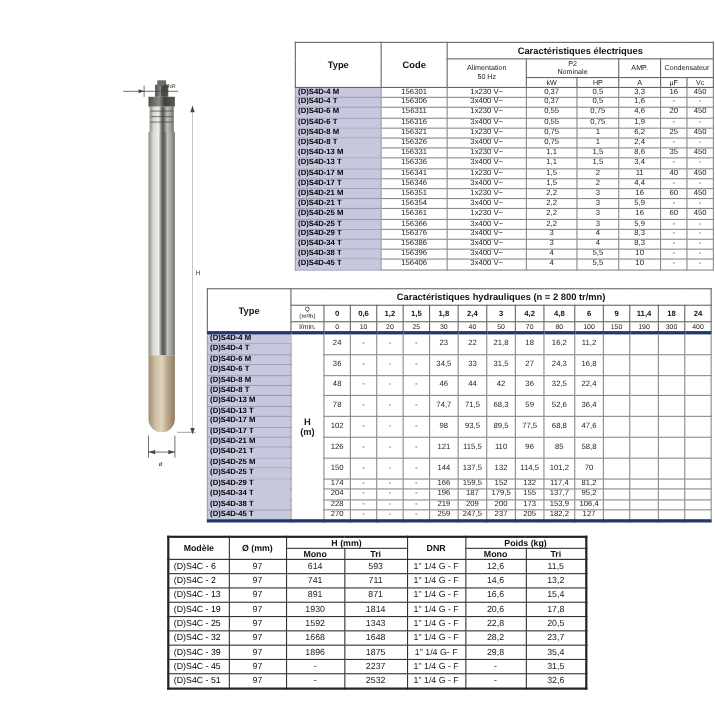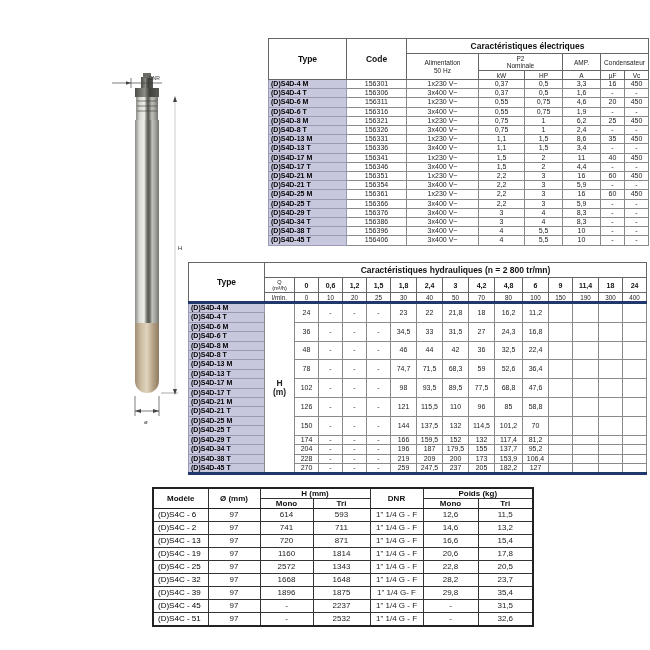--- a/index.html
+++ b/index.html
@@ -671,39 +671,39 @@
         <td>97</td>
         <td>741</td>
         <td>711</td>
         <td>1" 1/4 G - F</td>
         <td>14,6</td>
         <td>13,2</td>
       </tr>
       <tr>
         <td class="model">(D)S4C - 13</td>
         <td>97</td>
-        <td>720</td>
+        <td>891</td>
         <td>871</td>
         <td>1" 1/4 G - F</td>
         <td>16,6</td>
         <td>15,4</td>
       </tr>
       <tr>
         <td class="model">(D)S4C - 19</td>
         <td>97</td>
-        <td>1160</td>
+        <td>1930</td>
         <td>1814</td>
         <td>1" 1/4 G - F</td>
         <td>20,6</td>
         <td>17,8</td>
       </tr>
       <tr>
         <td class="model">(D)S4C - 25</td>
         <td>97</td>
-        <td>2572</td>
+        <td>1592</td>
         <td>1343</td>
         <td>1" 1/4 G - F</td>
         <td>22,8</td>
         <td>20,5</td>
       </tr>
       <tr>
         <td class="model">(D)S4C - 32</td>
         <td>97</td>
         <td>1668</td>
         <td>1648</td>

